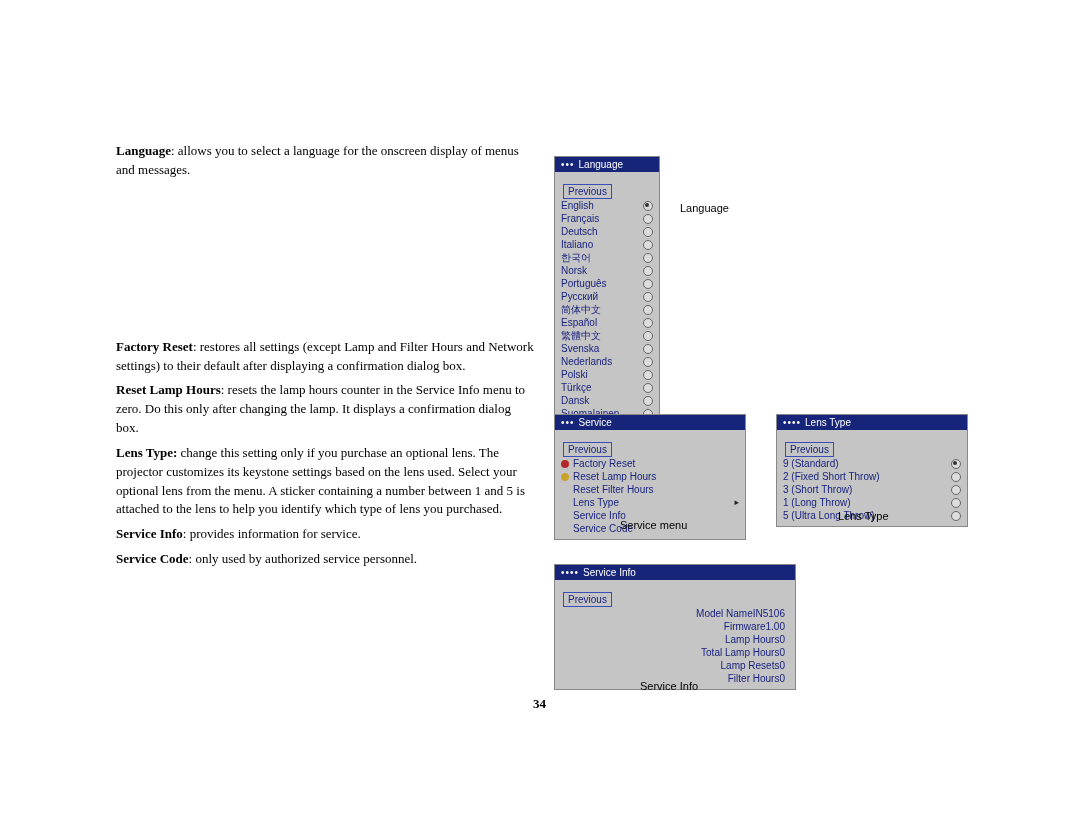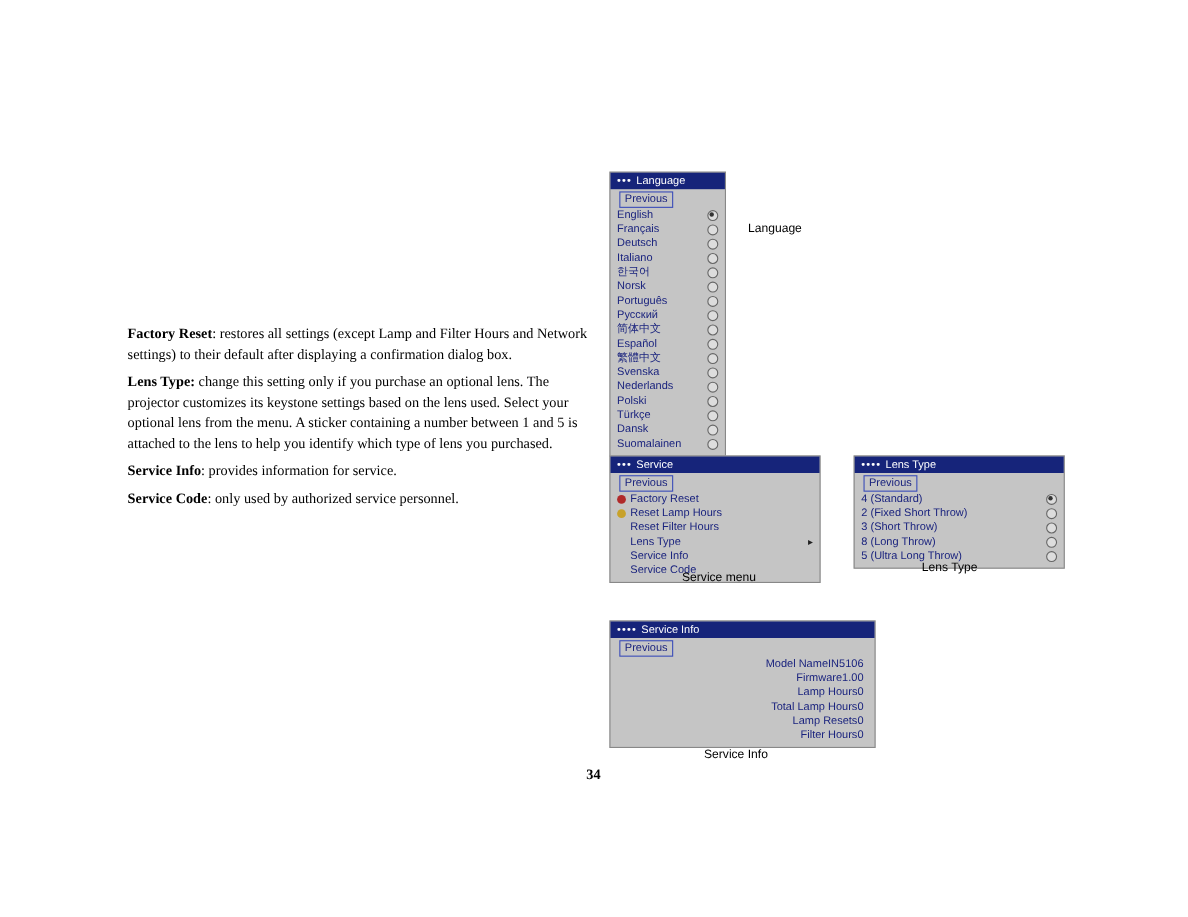--- a/index.html
+++ b/index.html
@@ -49,21 +49,21 @@
     gap: 4px;
   }
   .menu-dots { letter-spacing: 1px; }
   .menu-prev-row {
     border: 1px solid #3a4cb8;
     margin: 2px 4px 0 4px;
     padding: 1px 4px;
     font-size: 10px;
     display: inline-block;
   }
-  .menu-body { padding: 0 4px 4px 4px; }
+  .menu-body { padding: 10px 4px 4px 4px; }
   .menu-row {
     display: flex;
     justify-content: space-between;
     align-items: center;
     padding: 0 2px;
     line-height: 13px;
     font-size: 10px;
   }
   .menu-row .label { white-space: nowrap; }
   .radio {
@@ -129,25 +129,31 @@
     line-height: 13px;
     font-size: 10px;
   }
 </style>
 </head>
 <body>
 
 <div class="page">
 
   <div class="left-col">
+    <div class="para">
+      <span class="bold">Language</span><span>: allows you to select a language for the onscreen display of menus and messages.</span>
+    </div>
 
     <div class="space-block-1"></div>
 
     <div class="para">
       <span class="bold">Factory Reset</span><span>: restores all settings (except Lamp and Filter Hours and Network settings) to their default after displaying a confirmation dialog box.</span>
+    </div>
+    <div class="para">
+      <span class="bold">Reset Lamp Hours</span><span>: resets the lamp hours counter in the Service Info menu to zero. Do this only after changing the lamp. It displays a confirmation dialog box.</span>
     </div>
     <div class="para">
       <span class="bold">Lens Type:</span><span> change this setting only if you purchase an optional lens. The projector customizes its keystone settings based on the lens used. Select your optional lens from the menu. A sticker containing a number between 1 and 5 is attached to the lens to help you identify which type of lens you purchased.</span>
     </div>
     <div class="para">
       <span class="bold">Service Info</span><span>: provides information for service.</span>
     </div>
     <div class="para">
       <span class="bold">Service Code</span><span>: only used by authorized service personnel.</span>
     </div>
@@ -291,33 +297,33 @@
 
   <div class="menu lenstype">
     <div class="menu-header">
       <span class="menu-dots">••••</span>
       <span>Lens Type</span>
     </div>
     <div class="menu-body">
       <span class="menu-prev-row">Previous</span>
       <div id="lenstype-items">
           <div class="menu-row">
-            <span class="label">4 (Standard)</span>
+            <span class="label">9 (Standard)</span>
             <span class="radio selected"></span>
           </div>
           <div class="menu-row">
             <span class="label">2 (Fixed Short Throw)</span>
             <span class="radio"></span>
           </div>
           <div class="menu-row">
             <span class="label">3 (Short Throw)</span>
             <span class="radio"></span>
           </div>
           <div class="menu-row">
-            <span class="label">8 (Long Throw)</span>
+            <span class="label">1 (Long Throw)</span>
             <span class="radio"></span>
           </div>
           <div class="menu-row">
             <span class="label">5 (Ultra Long Throw)</span>
             <span class="radio"></span>
           </div>
         </div>
     </div>
   </div>
   <div class="caption lenstype-cap">Lens Type</div>

